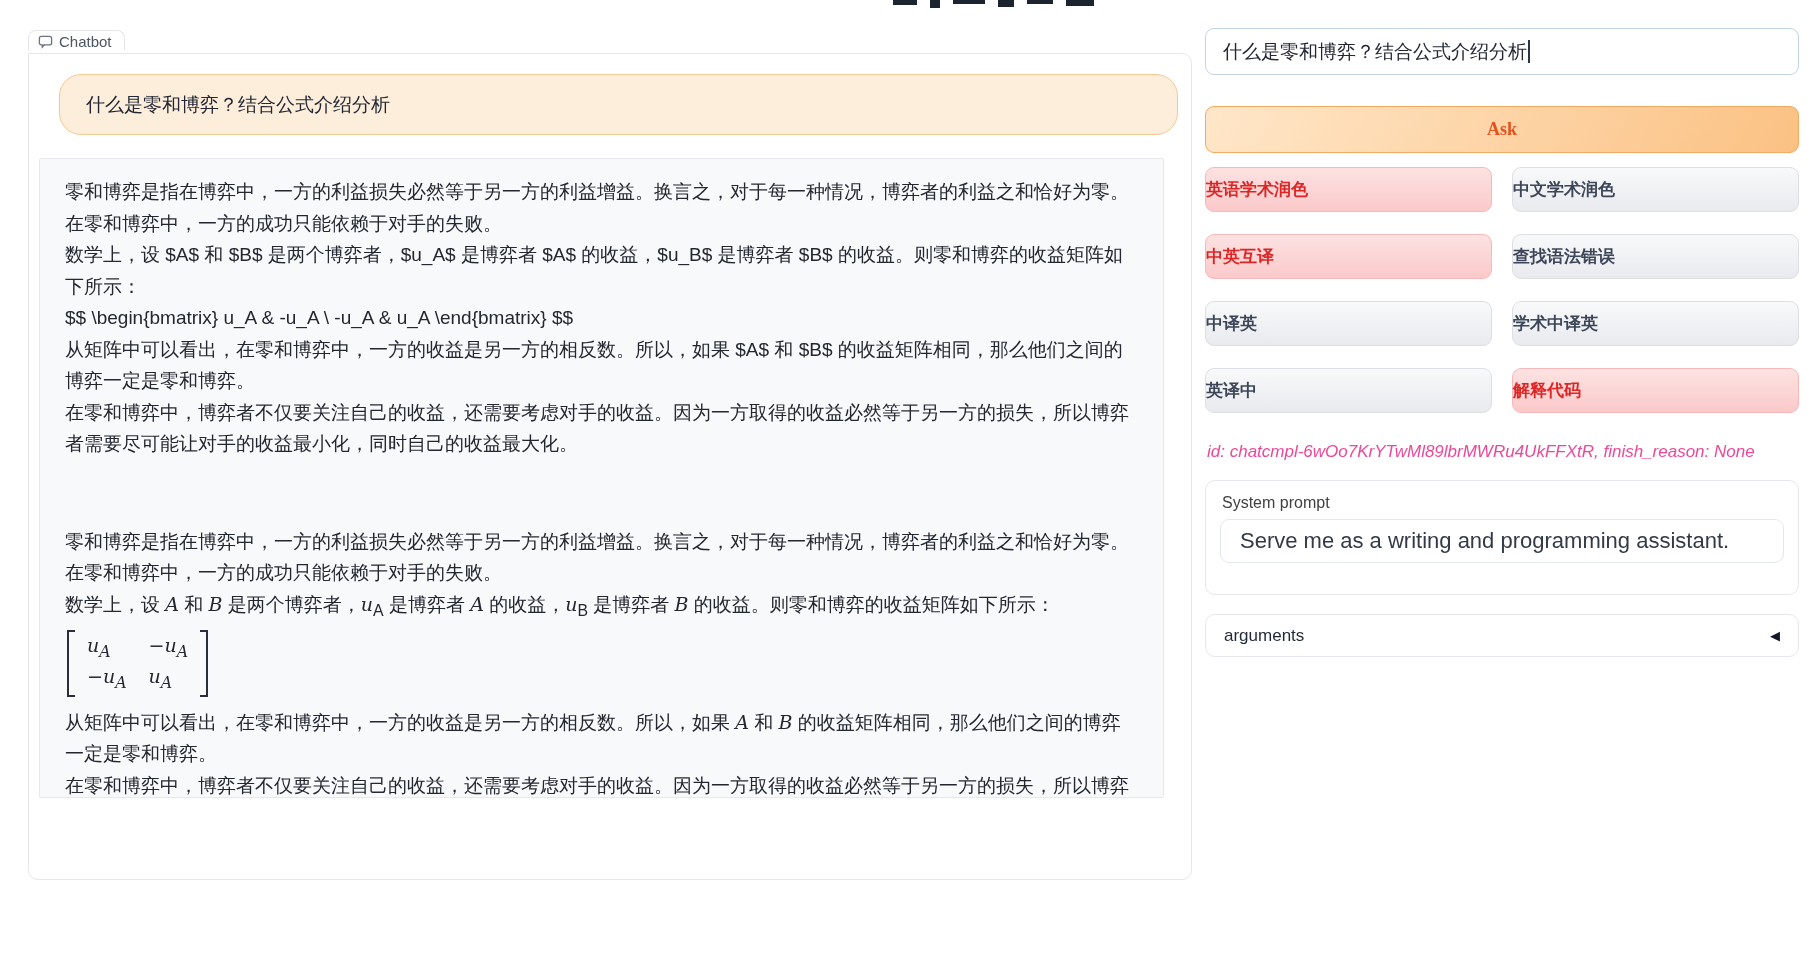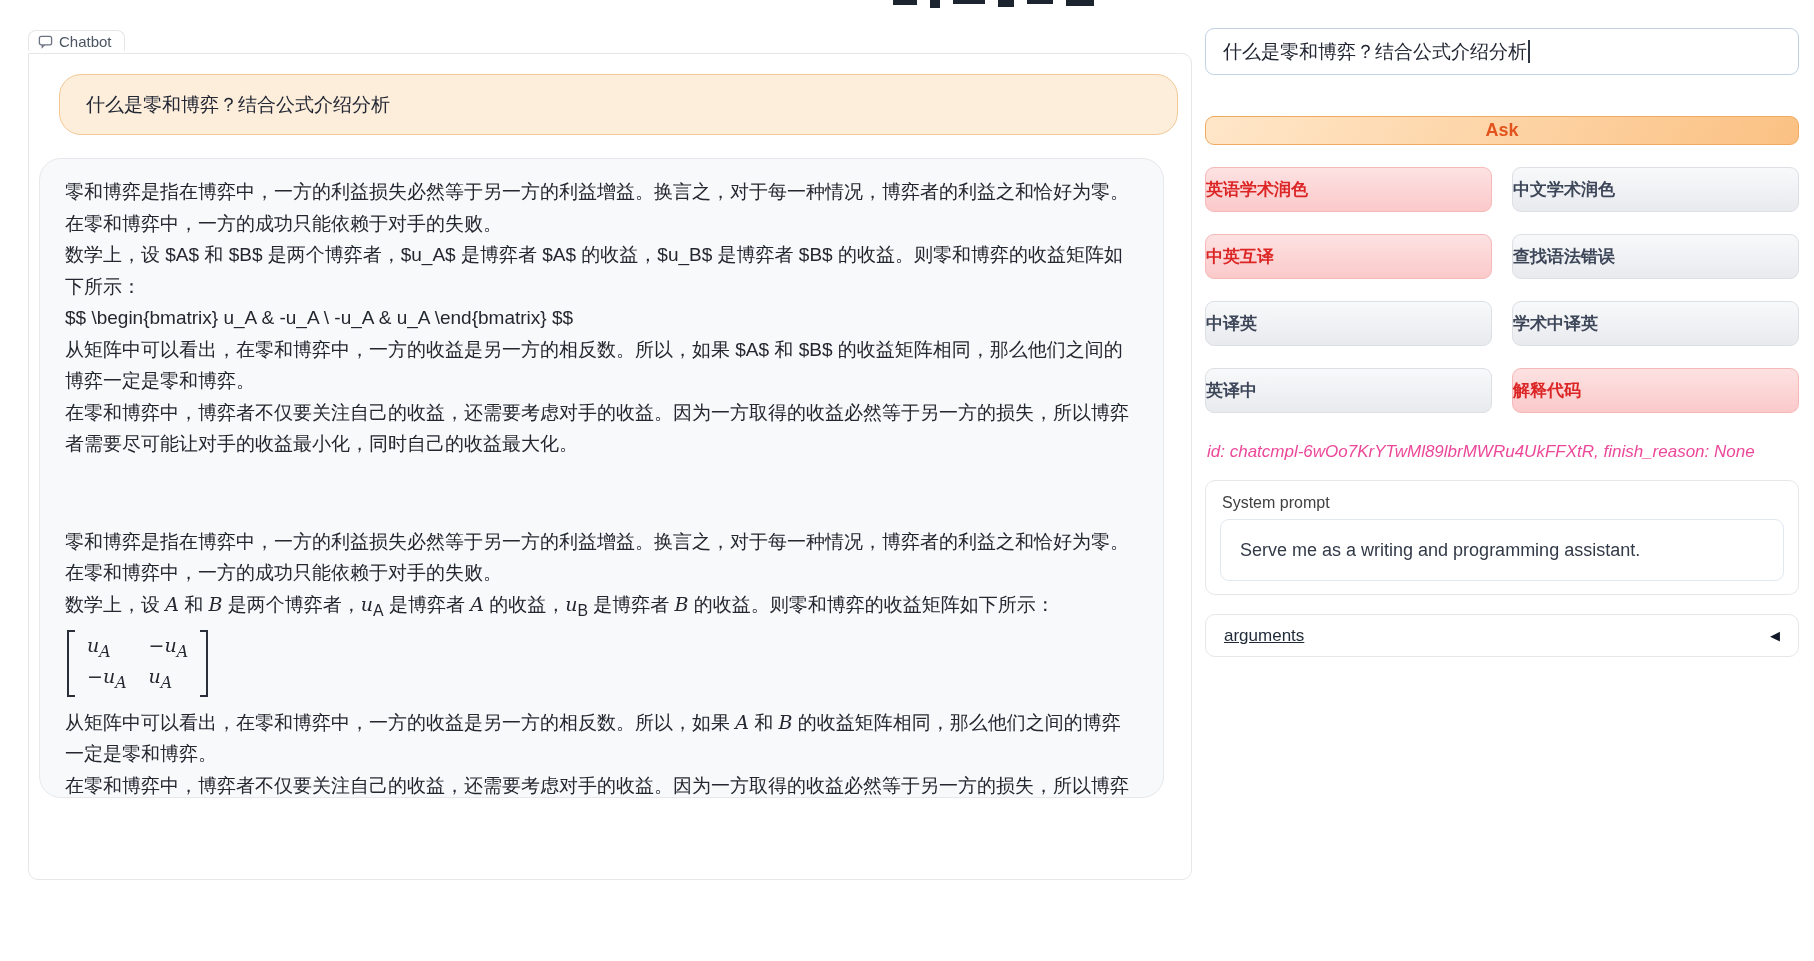--- a/index.html
+++ b/index.html
@@ -29,21 +29,21 @@
     background:#fff; border:1px solid #e5e7eb; border-radius:0 10px 10px 10px;
   }
   .user-bubble {
     position:absolute; left:30px; top:20px; right:13px; height:61px;
     background:#fdeedc; border:1px solid #f2c894; border-radius:22px;
     display:flex; align-items:center; padding:0 26px;
     font-size:19px; color:#222733;
   }
   .bot-bubble {
     position:absolute; left:10px; top:104px; width:1125px; height:640px;
-    background:#f8f9fb; border:1px solid #e6e8eb; border-radius:22px;
+    background:#f8f9fb; border:1px solid #e6e8eb; border-radius:2px;
     padding:17px 25px; overflow:hidden;
     font-size:19px; line-height:31.5px; color:#23272f;
   }
   .raw-text { white-space:pre-wrap; }
   .block-gap { height:66px; }
   .mathvar {
     font-family:"DejaVu Serif","Liberation Serif",serif; font-style:italic;
   }
   .matrix { display:inline-flex; align-items:stretch; margin:4px 0 2px 2px; }
   .brk { width:8px; }
@@ -58,25 +58,25 @@
 
   
   .composer-input {
     position:absolute; left:1205px; top:28px; width:594px; height:47px;
     background:#fff; border:1px solid #c2d2e4; border-radius:9px;
     display:flex; align-items:center; padding:0 17px;
     font-size:19px; color:#222733; white-space:nowrap; overflow:hidden;
   }
   .caret { display:inline-block; width:2px; height:23px; background:#2b3440; margin-left:1px; }
   .ask-btn {
-    position:absolute; left:1205px; top:116px; width:594px; height:29px;
+    position:absolute; left:1205px; top:106px; width:594px; height:47px;
     background:linear-gradient(120deg,#ffe7c9 0%,#fbc183 100%);
     border:1px solid #f0ab61; border-radius:9px;
     display:flex; align-items:center; justify-content:center;
-    font-size:18px; font-weight:bold; color:#e2531e; cursor:pointer;
+    font-size:18px; font-weight:bold; color:#e2531e; cursor:pointer;font-family:Liberation Serif, serif;
   }
   .btn-grid {
     position:absolute; left:1205px; top:167px; width:594px;
     display:grid; grid-template-columns:1fr 1fr; column-gap:20px; row-gap:22px;
   }
   .qbtn {
     height:45px; border-radius:9px; display:flex; align-items:center; 
     font-size:17px; font-weight:bold; cursor:pointer;
     font-family:"Liberation Sans","DejaVu Sans",sans-serif;
   }
@@ -91,31 +91,31 @@
   .status-line {
     position:absolute; left:1207px; top:442px; width:594px;
     font-size:17px; color:#ec4899;font-style:italic;
   }
   .sys-box {
     position:absolute; left:1205px; top:480px; width:594px; height:115px;
     background:#fff; border:1px solid #e5e7eb; border-radius:10px;
   }
   .sys-label { margin:13px 0 7px 16px; font-size:16px; color:#404040; }
   .sys-input {
-    margin:0 14px; height:62px; border:1px solid #e2e8f0; border-radius:9px;
+    margin:0 14px; height:44px; border:1px solid #e2e8f0; border-radius:9px;
     display:flex; align-items:center; padding:0 19px;
-    font-size:18px; color:#323a48; background:#fff;
+    font-size:22px; color:#323a48; background:#fff;
   }
   .acc-box {
     position:absolute; left:1205px; top:614px; width:594px; height:43px;
     background:#fff; border:1px solid #e5e7eb; border-radius:10px;
     display:flex; align-items:center; justify-content:space-between;
     padding:0 18px; cursor:pointer;
   }
-  .acc-label { font-size:17px; color:#1f2937;text-decoration:underline; }
+  .acc-label { font-size:17px; color:#1f2937; }
   .acc-arrow { font-size:13px; color:#111827; }
 </style>
 </head>
 <body>
 
 <div class="clipped-title">
   <i style="width:24px;height:5px"></i>
   <i style="width:10px;height:8px"></i>
   <i style="width:32px;height:4px"></i>
   <i style="width:16px;height:7px"></i>

